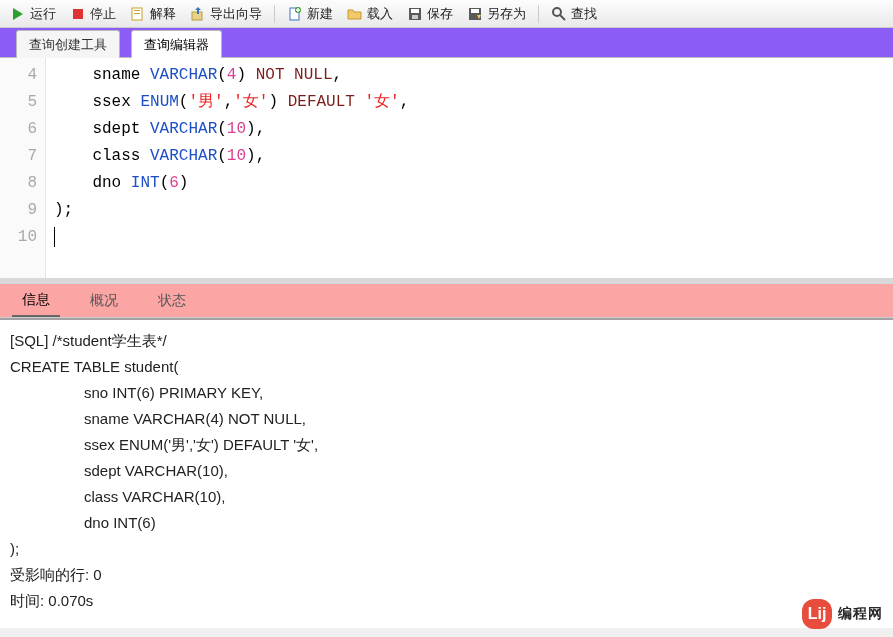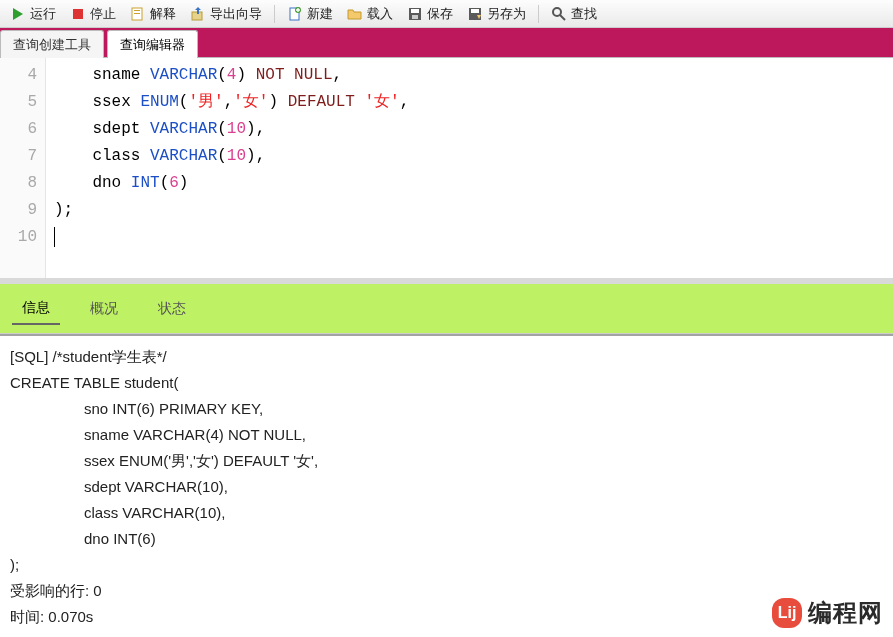--- a/index.html
+++ b/index.html
@@ -37,24 +37,24 @@
     width: 1px;
     height: 18px;
     background: #ccc;
     margin: 0 4px;
   }
   
   .tabbar {
     display: flex;
     align-items: flex-end;
     height: 30px;
-    background: #be185d;
+    background: #8b5cf6;
     border-bottom: 1px solid #bbb;
-    padding-left: 0;
-    gap: 4px;
+    padding-left: 16px;
+    gap: 12px;
   }
   .tab {
     padding: 5px 12px 4px;
     border: 1px solid #bbb;
     border-bottom: none;
     background: #f5f5f5;
     color: #333;
     cursor: pointer;
     border-radius: 3px 3px 0 0;
     margin-right: -1px;
@@ -104,22 +104,22 @@
   .cursor-line {
     display:inline-block;
     border-left: 1px solid #000;
     height: 20px;
     vertical-align: middle;
   }
   
   .bottom-tabs {
     display: flex;
     align-items: center;
-    height: 50px;
-    background: #bef264;
+    height: 34px;
+    background: #fca5a5;
     border-bottom: 1px solid #ccc;
     padding-left: 12px;
     gap: 20px;
     font-size: 14px;
   }
   .btab {
     padding: 6px 10px;
     cursor: pointer;
     color: #555;
   }
@@ -159,21 +159,21 @@
     height: 30px;
     border-radius: 12px;
     display: flex;
     align-items: center;
     justify-content: center;
     font-size: 16px;
     font-weight: bold;
     margin-left: 39px;
   }
   .wm-text {
-    font-size: 24px;
+    font-size: 14px;
     color: #2a2a2a;
     letter-spacing: 1px;
     font-family: Liberation Mono, monospace;
   }
 </style>
 </head>
 <body>
 
 <div class="toolbar">
   <div class="tb-item">

